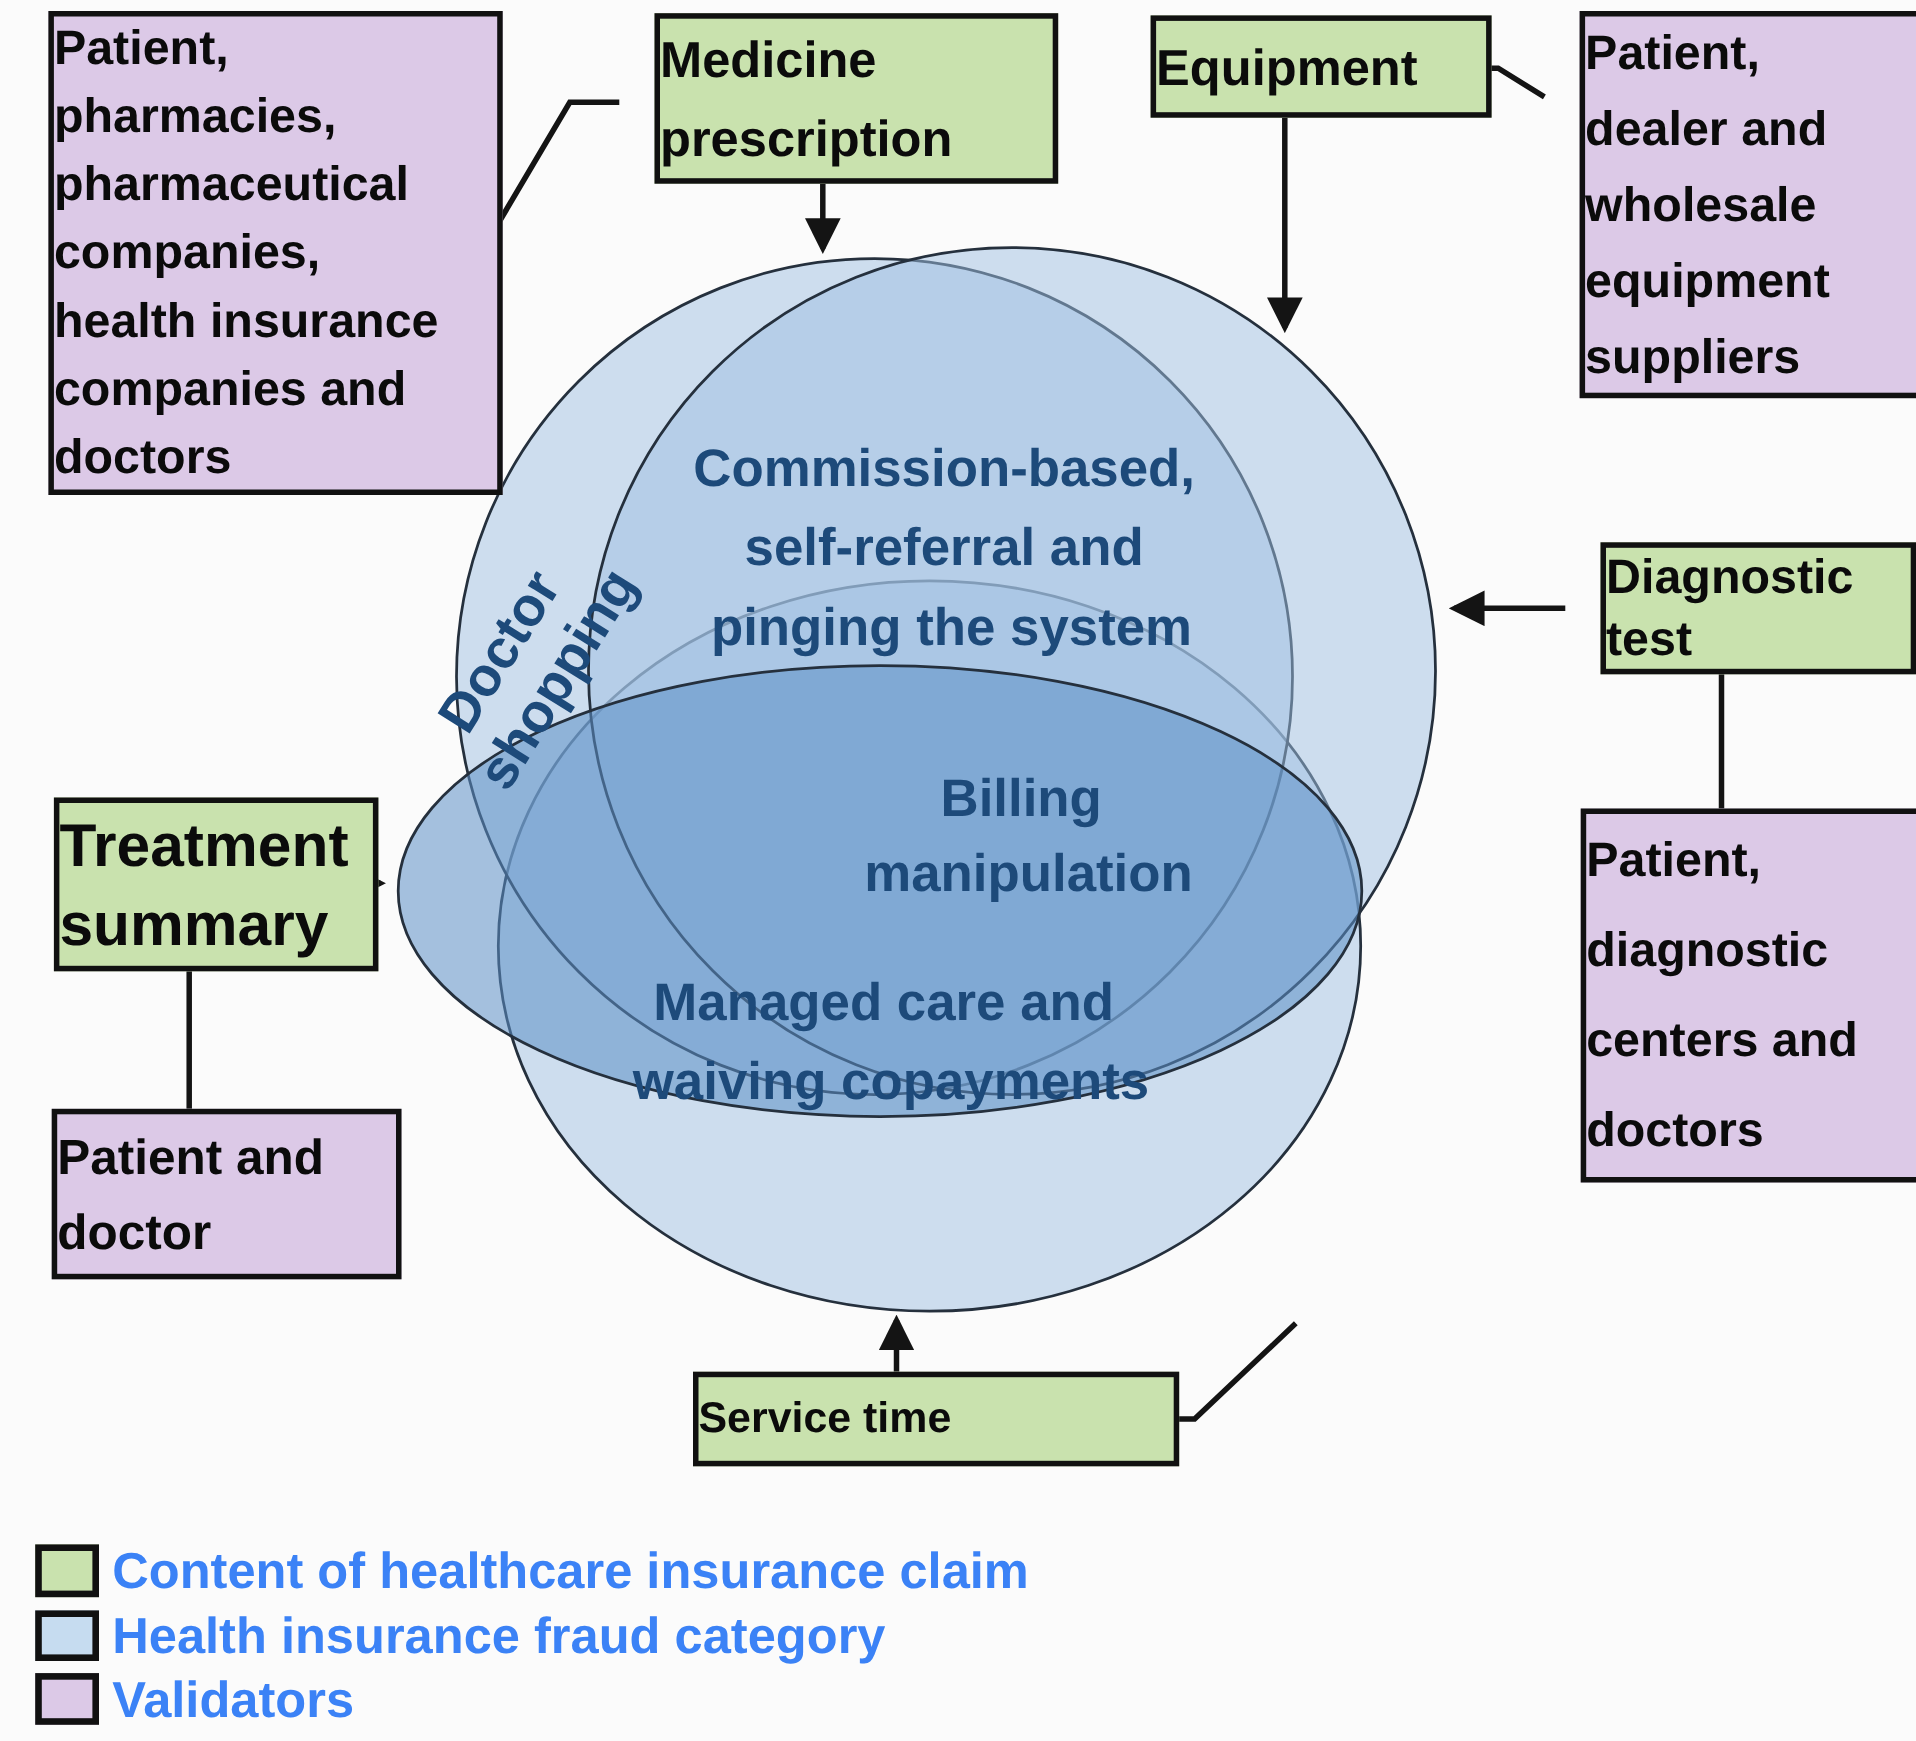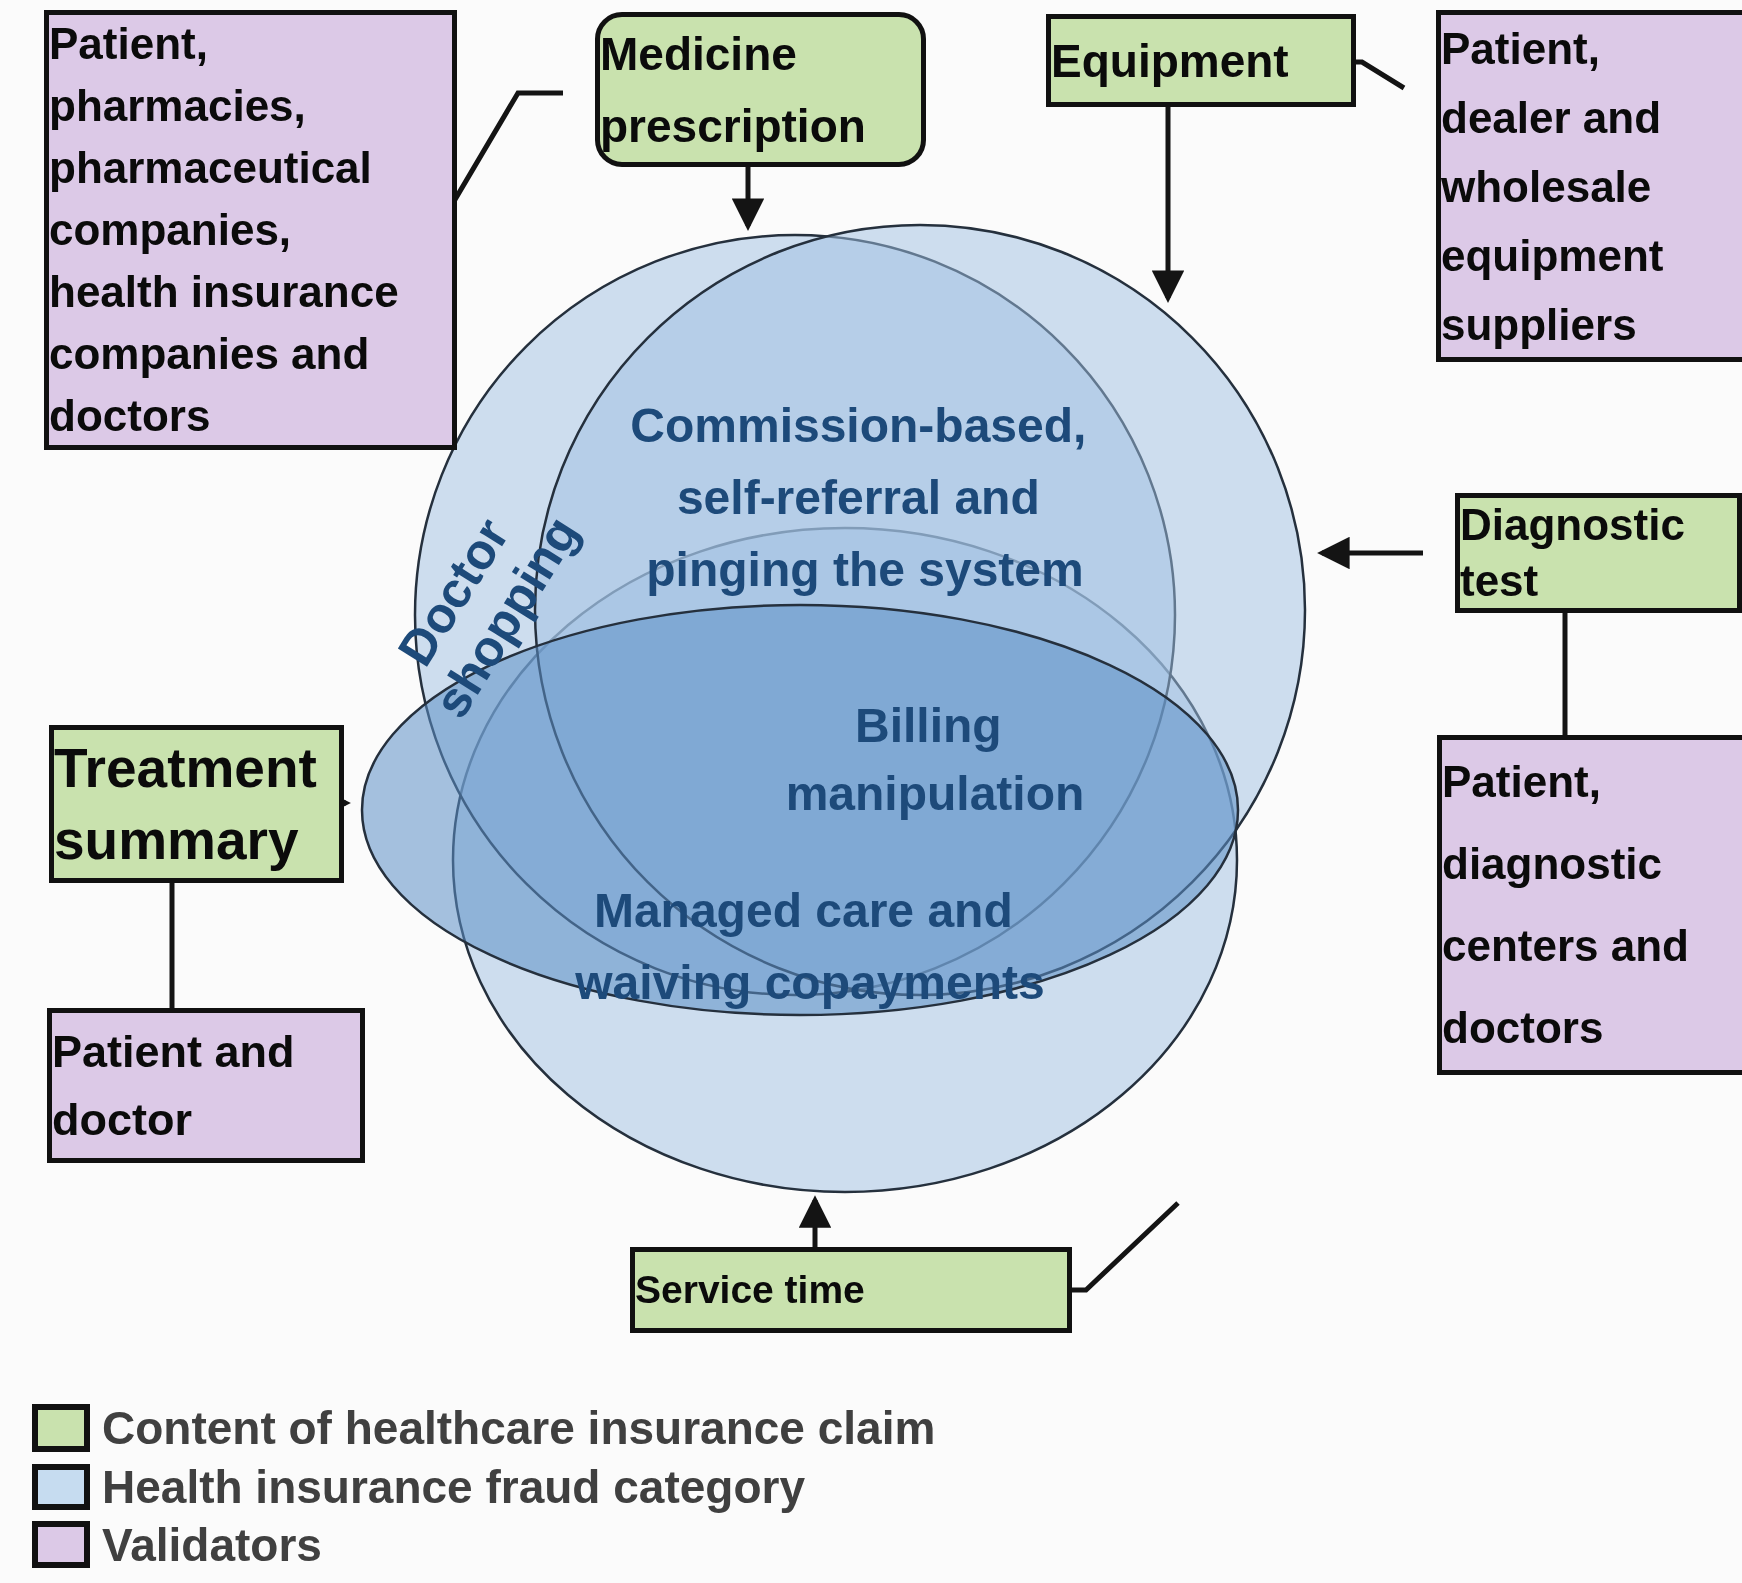--- a/index.html
+++ b/index.html
@@ -27,21 +27,21 @@
   .vbox{
     position:absolute;z-index:2;
     display:flex;flex-direction:column;justify-content:center;align-items:flex-start;
     text-align:center;font-weight:bold;color:#0b0b0b;
     border:5px solid var(--box-border);box-sizing:border-box;margin-left:32px;
   }
   .claim{background:var(--claim-fill);}
   .validator{background:var(--validator-fill);}
 
   .b-tl{left:12px;top:10px;width:413px;height:440px;font-size:44px;line-height:62px;}
-  .b-med{left:563px;top:12px;width:331px;height:155px;font-size:46px;line-height:72px;border-radius:27px;}
+  .b-med{left:563px;top:12px;width:367px;height:155px;font-size:46px;line-height:72px;}
   .b-eq{left:1014px;top:14px;width:310px;height:93px;font-size:46px;line-height:50px;}
   .b-tr{left:1404px;top:10px;width:318px;height:352px;font-size:44px;line-height:69px;}
   .b-diag{left:1423px;top:493px;width:287px;height:120px;font-size:44px;line-height:56px;}
   .b-rv{left:1405px;top:735px;width:318px;height:340px;font-size:44px;line-height:82px;}
   .b-treat{left:17px;top:725px;width:295px;height:158px;font-size:55px;line-height:72px;}
   .b-lv{left:15px;top:1008px;width:318px;height:155px;font-size:45px;line-height:68px;}
   .b-serv{left:598px;top:1247px;width:442px;height:86px;font-size:39px;line-height:50px;}
   .b-pat{left:1178px;top:1149px;width:214px;height:103px;font-size:46px;line-height:50px;}
 
   .venn-shape{fill:var(--fraud-light);fill-opacity:0.5;stroke:var(--venn-stroke);stroke-width:2.5;}
@@ -53,21 +53,21 @@
 
   .legend{position:absolute;z-index:2;left:0;top:0;width:100%;height:100%;pointer-events:none;}
   .legend-row{position:absolute;display:flex;align-items:center;}
   .lg-1{left:32px;top:1404px;height:48px;}
   .lg-2{left:32px;top:1464px;height:46px;}
   .lg-3{left:32px;top:1521px;height:47px;}
   .swatch{width:58px;height:100%;border:6px solid #111;box-sizing:border-box;margin-right:12px;flex:none;}
   .sw-claim{background:var(--claim-fill);}
   .sw-fraud{background:var(--fraud-swatch);}
   .sw-val{background:var(--validator-fill);}
-  .legend-label{font-size:46px;font-weight:bold;color:#404040;white-space:nowrap;}
+  .legend-label{font-size:46px;font-weight:bold;color:#3b82f6;white-space:nowrap;}
 </style>
 </head>
 <body>
 
 <div id="stage">
 
   <svg id="venn-svg" width="1742" height="1583" viewBox="0 0 1742 1583">
     <defs>
       <marker id="ah" viewBox="0 0 10 10" refX="8.5" refY="5" markerWidth="6.5" markerHeight="6.5" orient="auto-start-reverse">
         <path id="ah-path" d="M0,0 L10,5 L0,10 z"></path>

